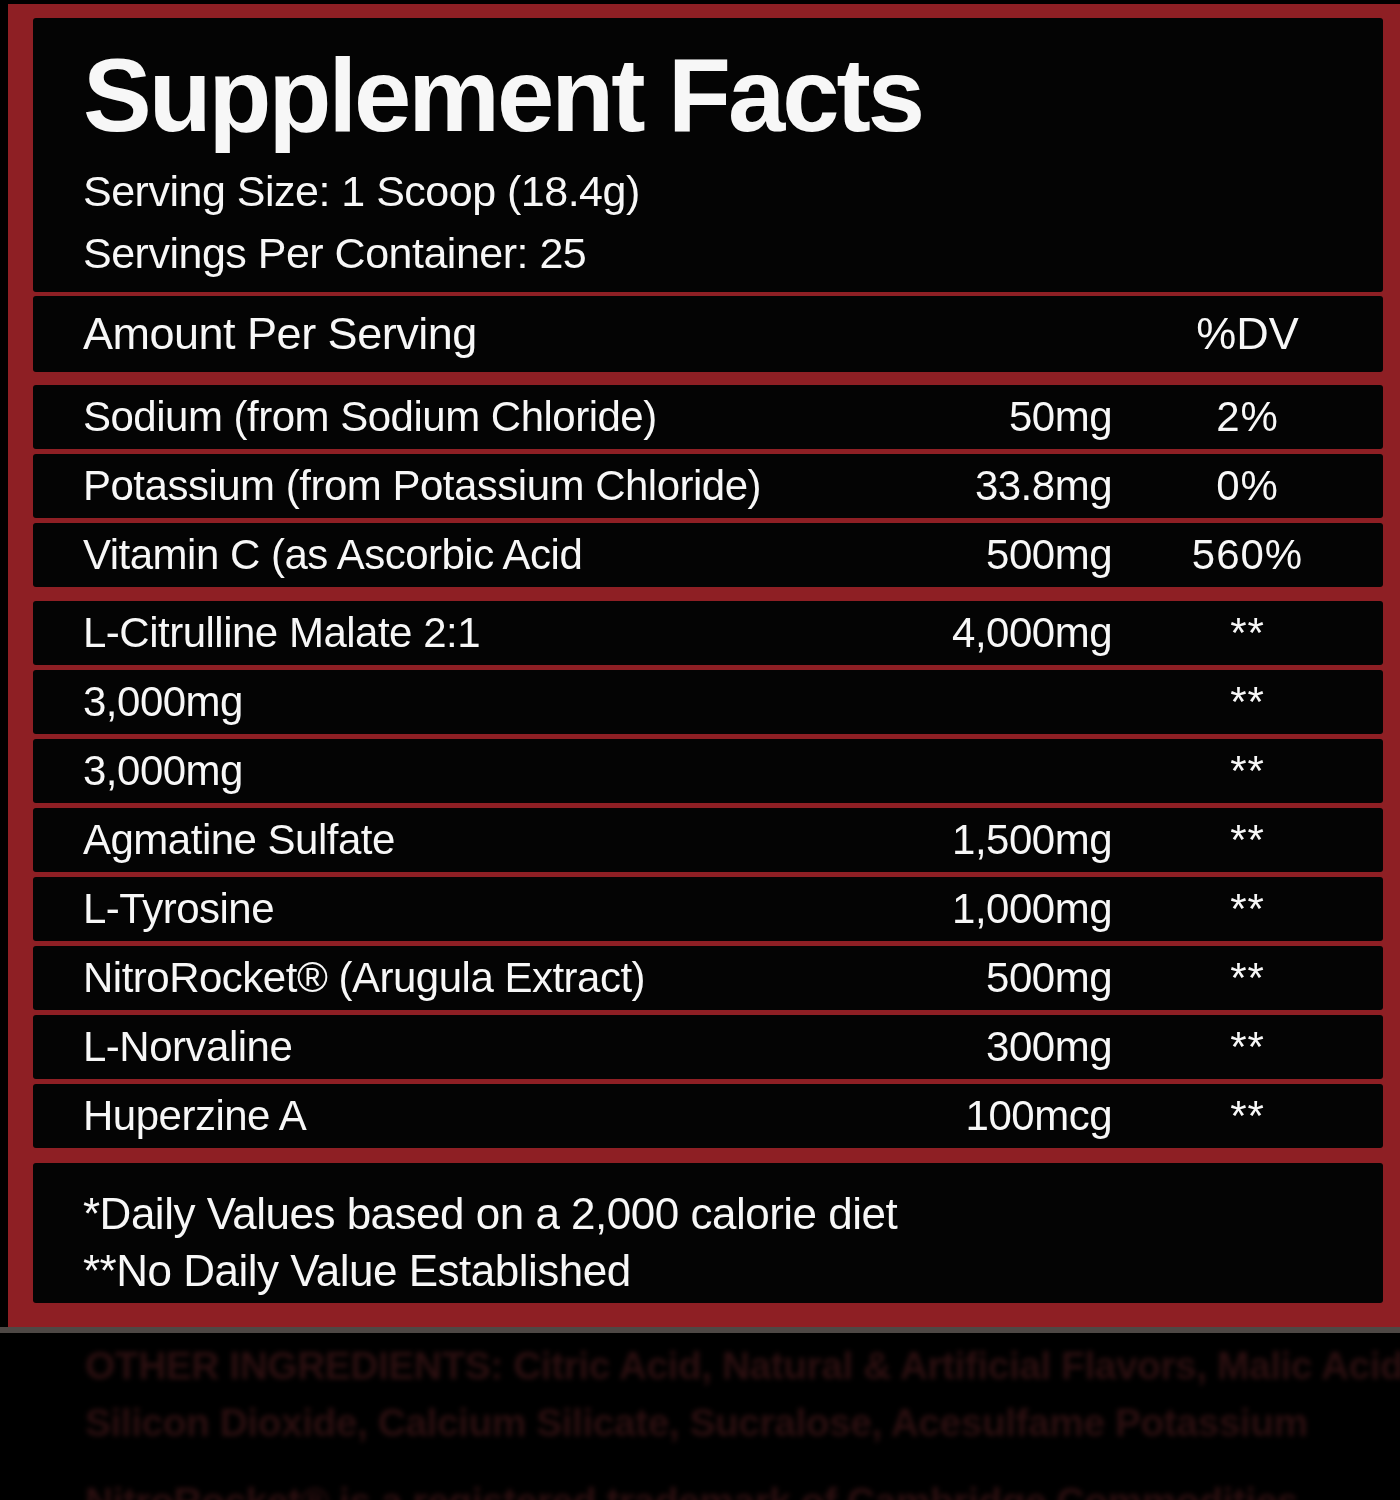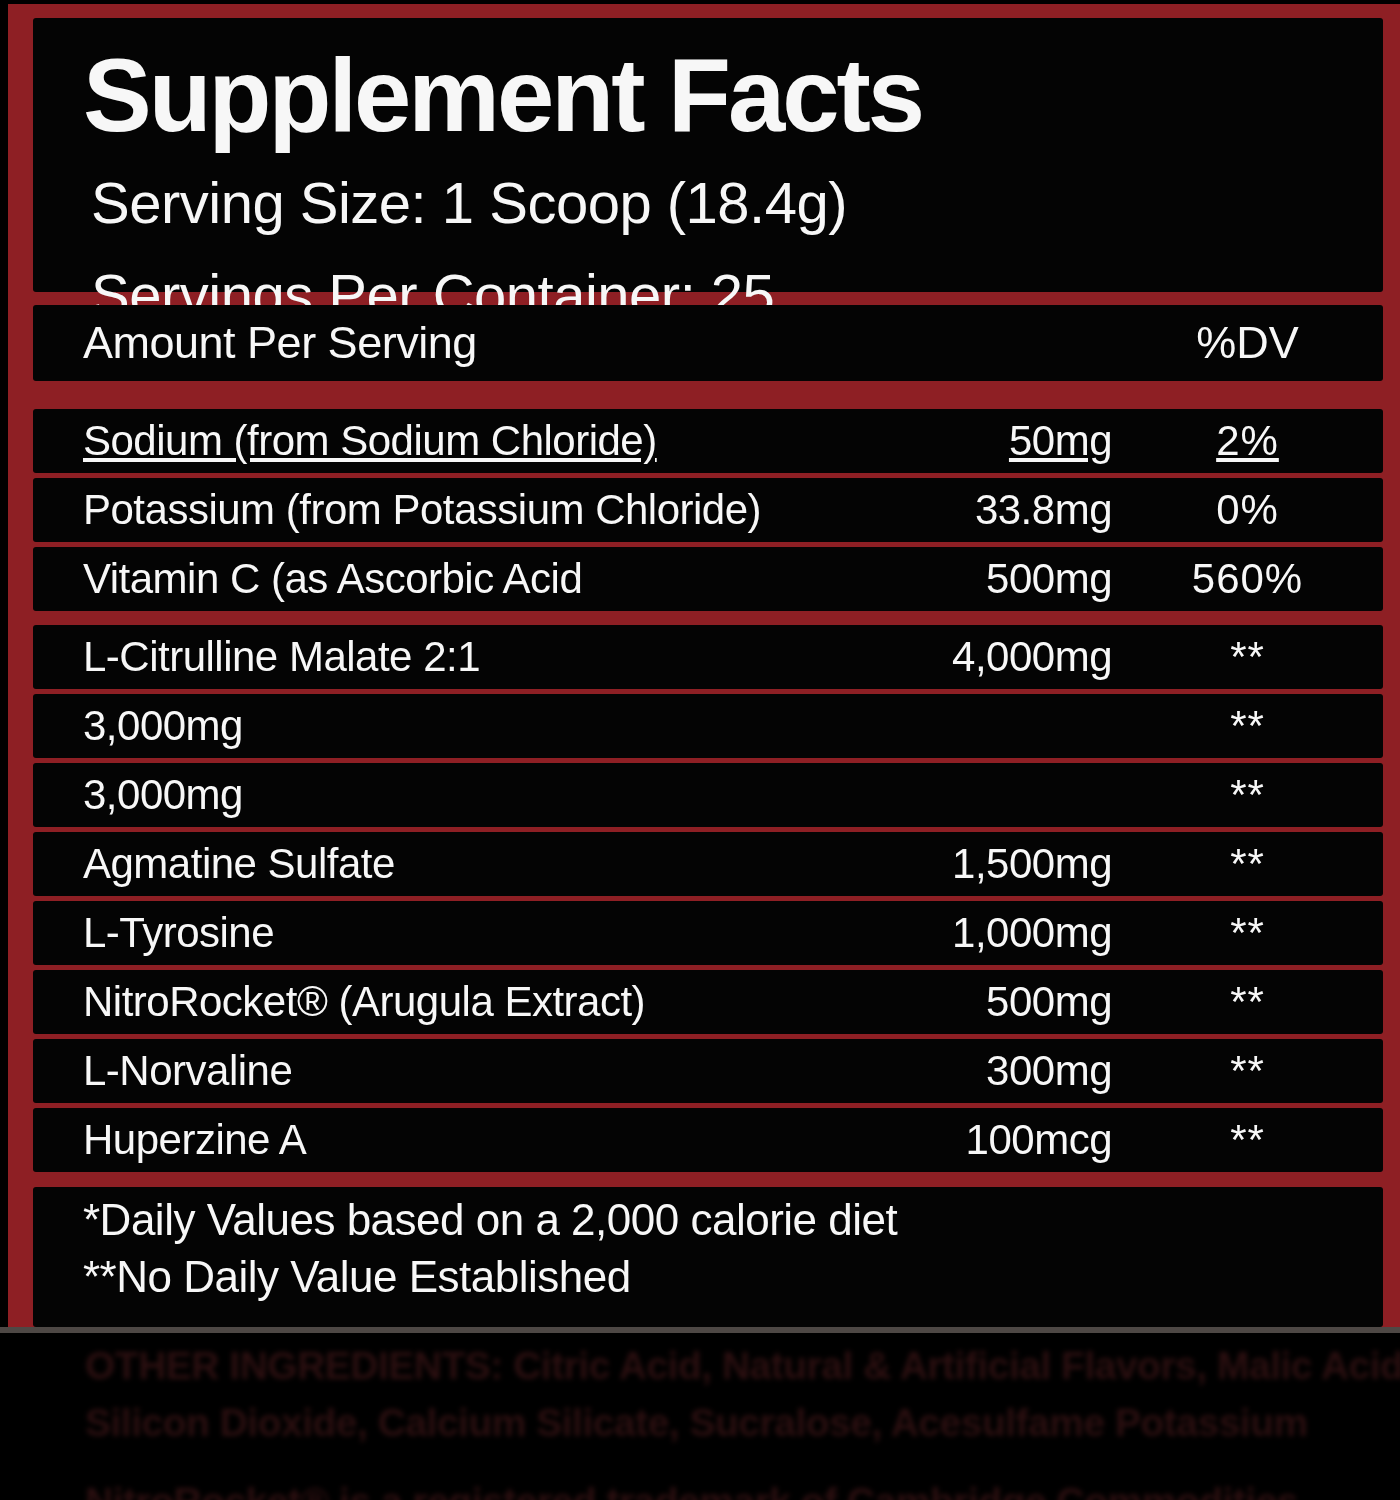--- a/index.html
+++ b/index.html
@@ -39,30 +39,30 @@
   }
   .title-panel h1{
     margin:0;
     font-size:103px;
     font-weight:700;
     letter-spacing:-3px;
     line-height:1.0;
     white-space:nowrap;
   }
   .serving-line{
-    margin:8px;
-    font-size:58px;
+    margin:0;
+    font-size:43px;
     font-weight:400;
     line-height:1.44;
     letter-spacing:-0.5px;
   }
   .serving-line.first{margin-top:14px;}
   
   .header-panel{
-    margin-top:13px;
+    margin-top:4px;
     height:76px;
     display:grid;
     grid-template-columns:1fr 271px;
     align-items:center;
   }
   .header-panel .left{
     padding-left:50px;
     font-size:45px;
     letter-spacing:-0.5px;
   }
@@ -71,21 +71,21 @@
     font-size:45px;
   }
   
   .row{
     margin-top:5px;
     height:64px;
     display:grid;
     grid-template-columns:1fr 271px;
     align-items:center;
   }
-  .row.first{margin-top:28px;text-decoration:underline;}
+  .row.first{margin-top:13px;}
   .row.thick-top{margin-top:14px;}
   .row-left{
     display:flex;
     justify-content:space-between;
     align-items:center;
     padding-left:50px;
     min-width:0;
   }
   .ing-name{
     font-size:42px;
@@ -100,21 +100,21 @@
   }
   .row .dv-col{
     text-align:center;
     font-size:42px;
     letter-spacing:1px;
   }
   
   .footer-panel{
     margin-top:15px;
     height:140px;
-    padding:4px 0 0 50px;
+    padding:22px 0 0 50px;
   }
   .footer-panel p{
     margin:0;
     font-size:44px;
     font-weight:400;
     line-height:1.3;
     letter-spacing:-0.5px;
   }
   
   .divider{

